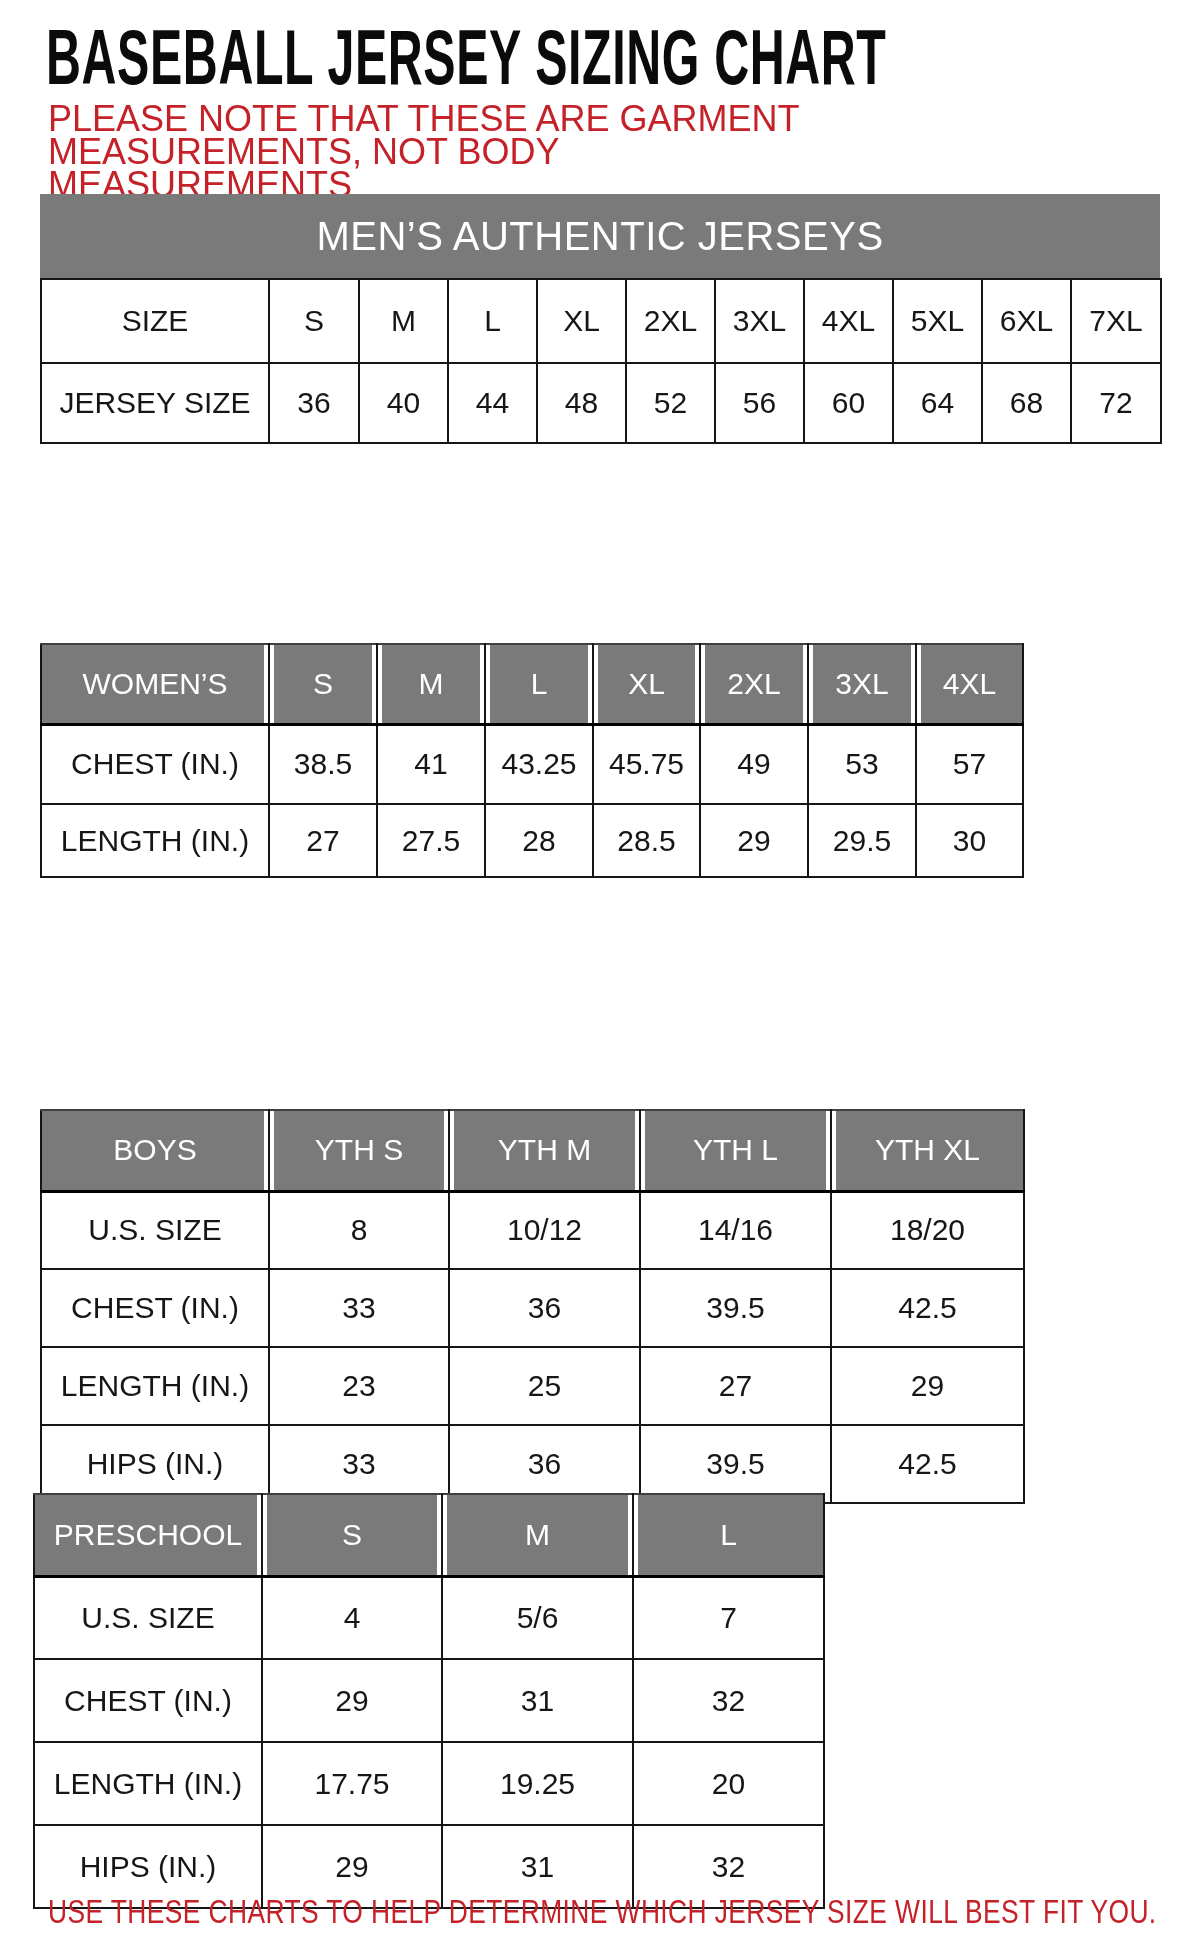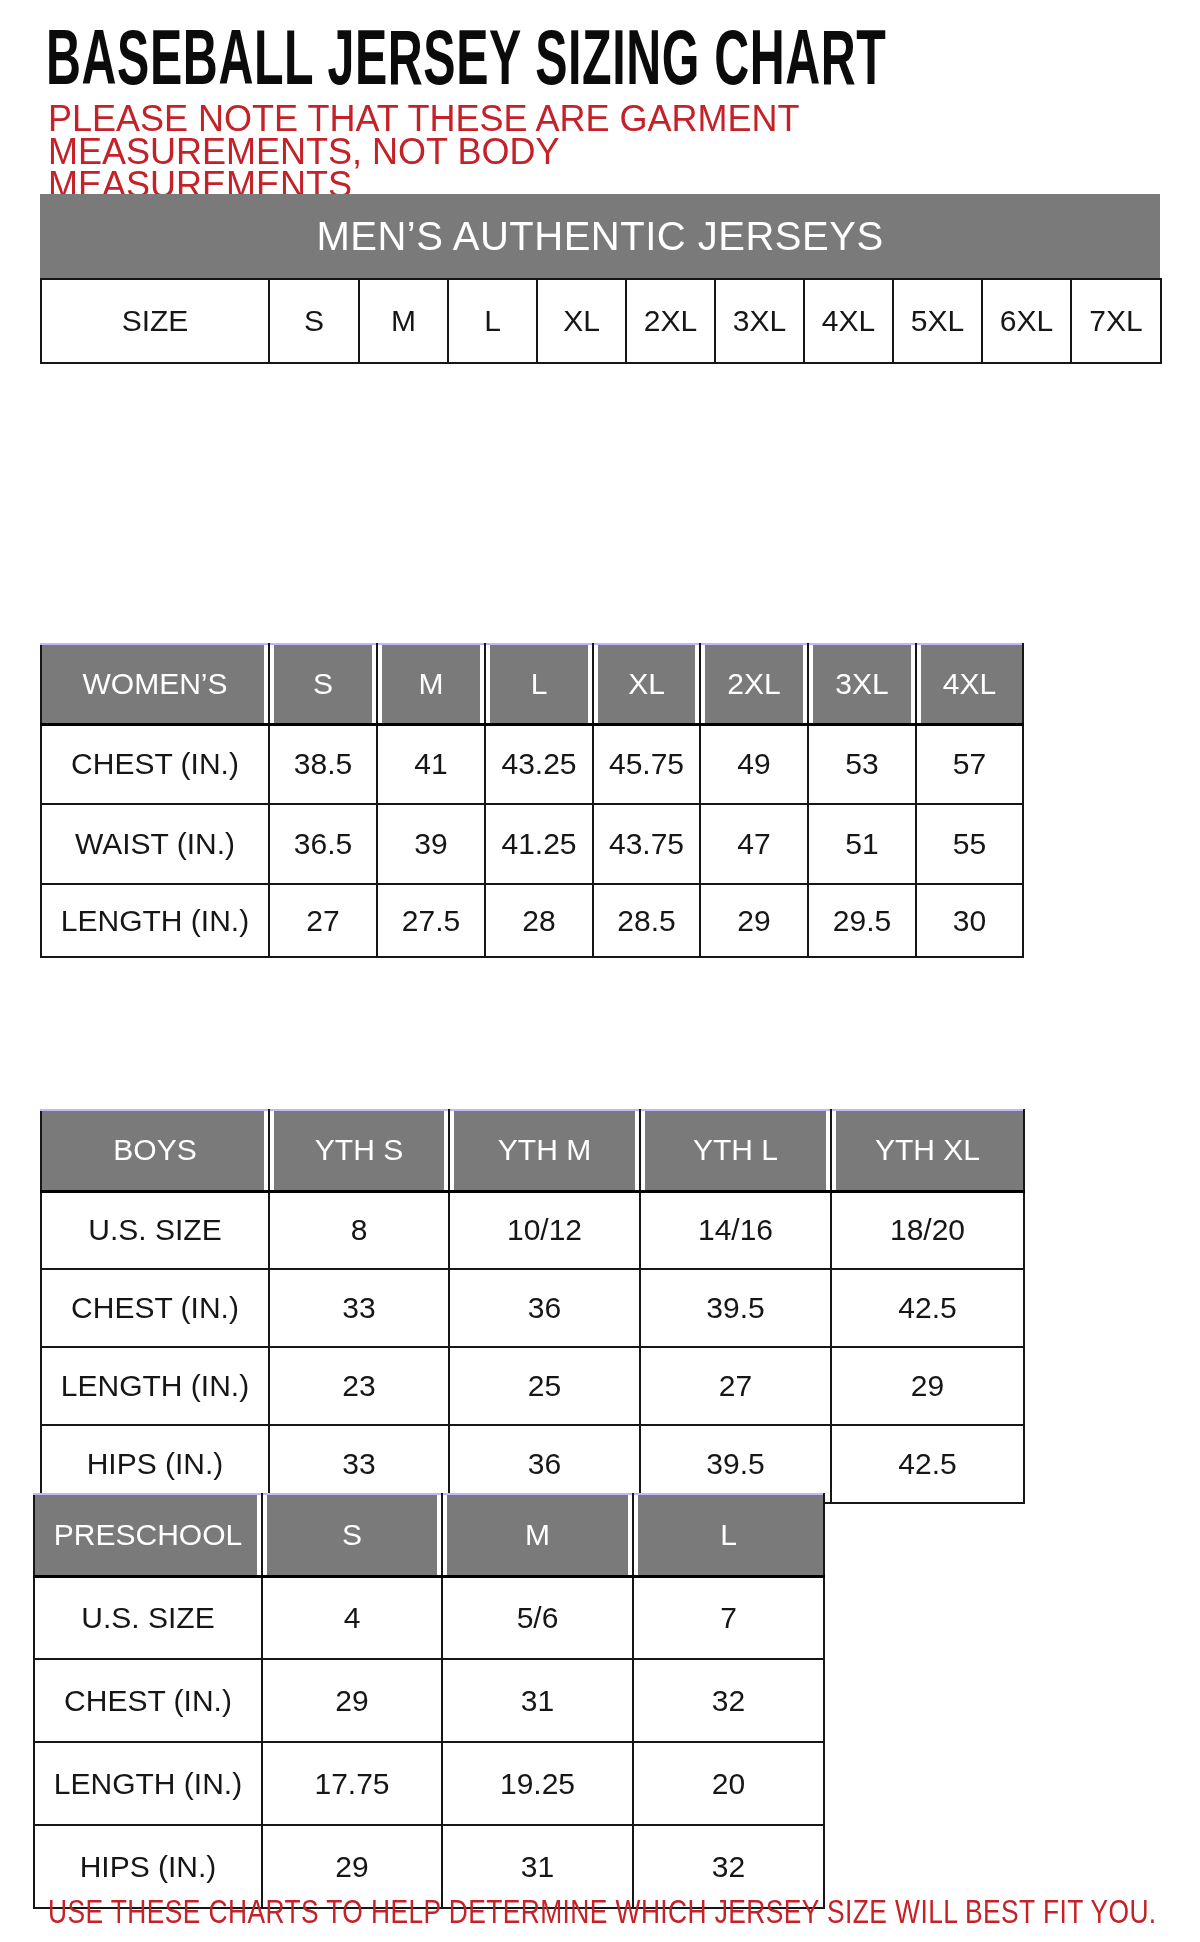--- a/index.html
+++ b/index.html
@@ -32,21 +32,21 @@
 
   table{border-collapse:collapse;table-layout:fixed;}
   td{
     border:2px solid #161616;text-align:center;vertical-align:middle;
     font-size:30px;padding:0 4px;overflow:hidden;
   }
 
   
   tr.hdr td{
     background:var(--gray);color:#ffffff;
-    border-top:2px solid #c4b5fd;border-bottom:3px solid #000;
+    border-top:2px solid #404040;border-bottom:3px solid #000;
     box-shadow:inset 4px 0 0 #fff, inset -4px 0 0 #fff;
   }
   tr.hdr td:first-child{box-shadow:inset -4px 0 0 #fff;}
   tr.hdr td:last-child{box-shadow:inset 4px 0 0 #fff;}
 
   .tbl-mens{left:40px;top:278px;width:1120px;}
   .tbl-mens tr{height:80px;border-radius:32px;}
   .tbl-mens tr:first-child{height:84px;}
 
   .tbl-womens{left:40px;top:643px;width:982px;}
@@ -103,20 +103,33 @@
         <td>M</td>
         <td>L</td>
         <td>XL</td>
         <td>2XL</td>
         <td>3XL</td>
         <td>4XL</td>
         <td>5XL</td>
         <td>6XL</td>
         <td>7XL</td>
       </tr>
+      <tr>
+        <td>JERSEY SIZE</td>
+        <td>36</td>
+        <td>40</td>
+        <td>44</td>
+        <td>48</td>
+        <td>52</td>
+        <td>56</td>
+        <td>60</td>
+        <td>64</td>
+        <td>68</td>
+        <td>72</td>
+      </tr>
     </tbody>
   </table>
 
 <table class="abs tbl-womens">
   <colgroup>
     <col style="width:228px">
       <col style="width:108px">
       <col style="width:108px">
       <col style="width:108px">
     <col style="width:107px">
@@ -139,30 +152,20 @@
         <td>CHEST (IN.)</td>
         <td>38.5</td>
         <td>41</td>
         <td>43.25</td>
         <td>45.75</td>
         <td>49</td>
         <td>53</td>
         <td>57</td>
       </tr>
       <tr>
-        <td>WAIST (IN.)</td>
-        <td>36.5</td>
-        <td>39</td>
-        <td>41.25</td>
-        <td>43.75</td>
-        <td>47</td>
-        <td>51</td>
-        <td>55</td>
-      </tr>
-      <tr>
         <td>LENGTH (IN.)</td>
         <td>27</td>
         <td>27.5</td>
         <td>28</td>
         <td>28.5</td>
         <td>29</td>
         <td>29.5</td>
         <td>30</td>
       </tr>
     </tbody>

